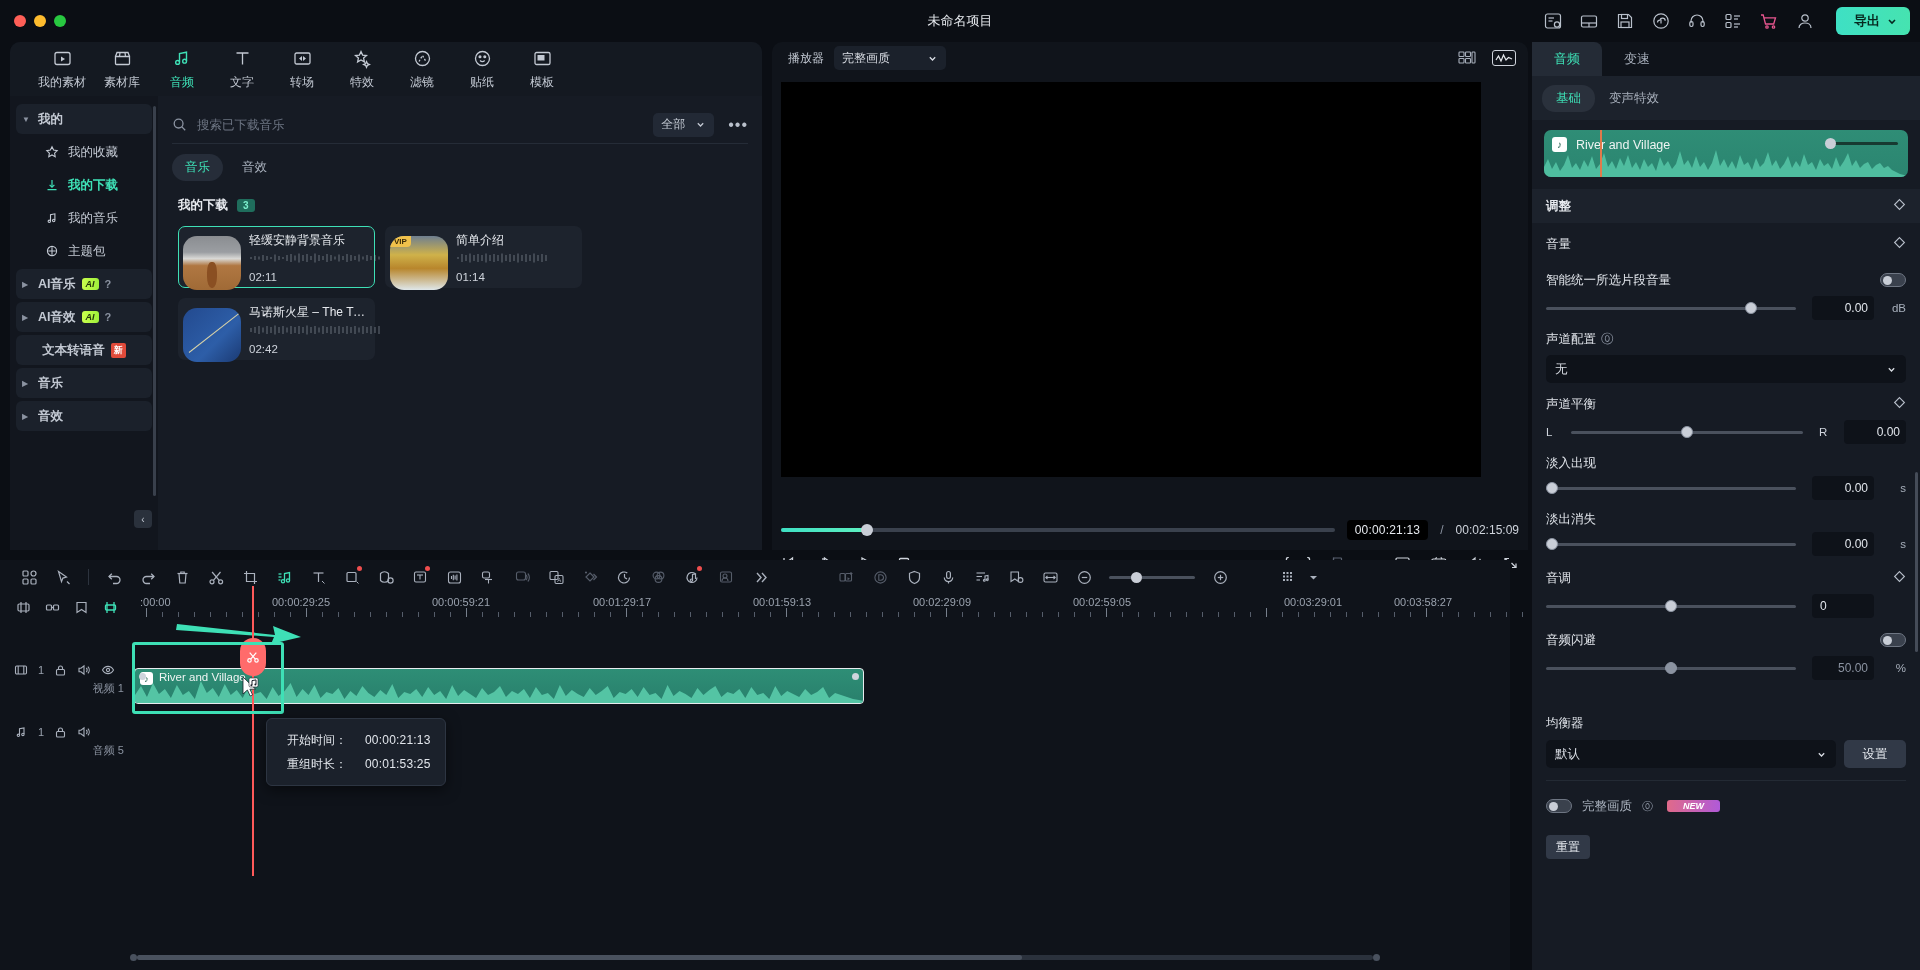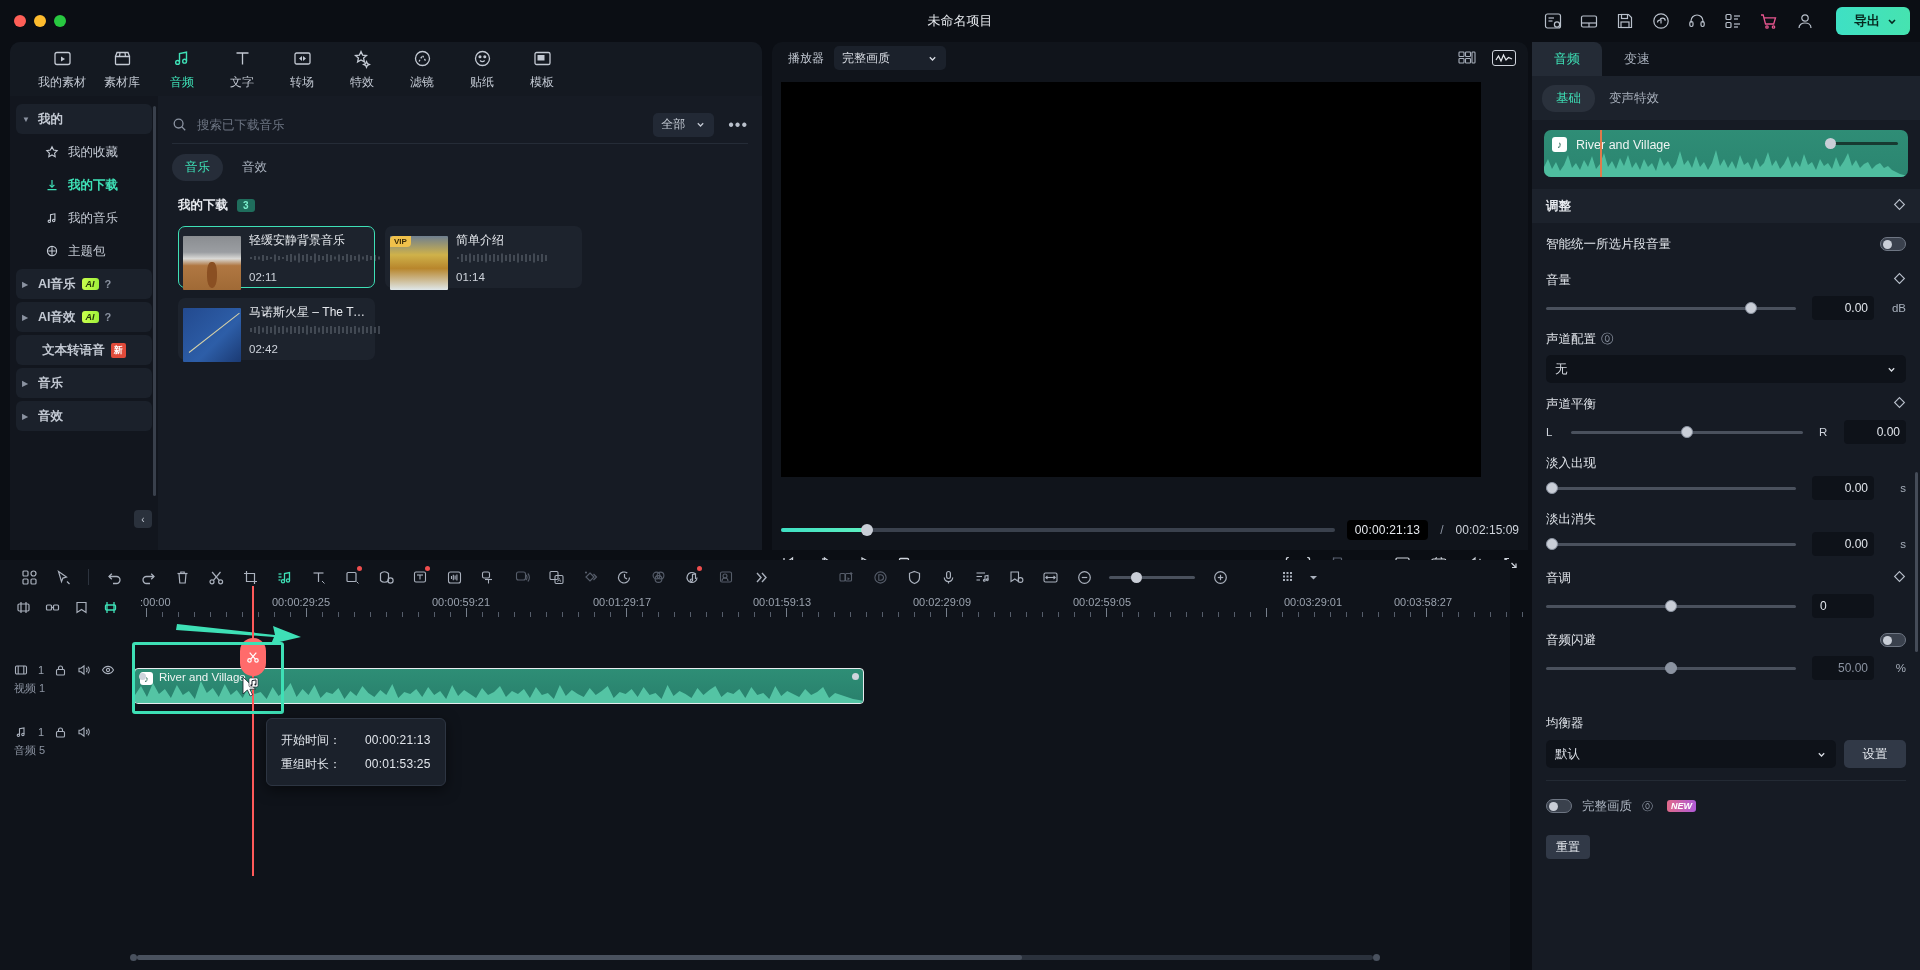--- a/index.html
+++ b/index.html
@@ -130,21 +130,21 @@
     border-radius: 3px; padding: 1px 6px;
   }
 
   .cards { display: flex; flex-wrap: wrap; gap: 10px; padding: 12px 14px 0 20px; }
   .card {
     width: 197px; height: 62px; background: #1d232d; border-radius: 7px;
     display: flex; align-items: center; padding: 4px; cursor: pointer;
     position: relative; border: 1.5px solid transparent;
   }
   .card.selected { border-color: #3ee0b6; }
-  .thumb { width: 58px; height: 54px; border-radius: 1px; flex: none; position: relative;
+  .thumb { width: 58px; height: 54px; border-radius: 14px; flex: none; position: relative;
            overflow: hidden; margin-top: 12px; }
   .thumb.t1 { background: linear-gradient(180deg,#8a8d91 0%,#9b9ea2 30%,#d9d9d6 42%,#b07742 55%,#a06a36 100%); }
   .thumb.t2 { background: linear-gradient(180deg,#6f7f90 0%,#cfb24a 35%,#b8862c 60%,#dfe7ea 100%); }
   .thumb.t3 { background: linear-gradient(135deg,#234a8f 0%,#2d5ea8 60%,#1b3a73 100%); }
   .thumb.t1::after {
     content:""; position:absolute; left:24px; bottom:2px; width:10px; height:26px;
     background:#8a4f22; border-radius: 40% 40% 45% 45%;
   }
   .thumb.t3::after {
     content:""; position:absolute; left:6px; top:44px; width:64px; height:1px;
@@ -298,36 +298,37 @@
   .eq-row .selectbox { flex: 1; margin-top: 0; }
   .btn-sm {
     width: 62px; height: 28px; background: #313947; border-radius: 5px;
     display: flex; align-items: center; justify-content: center;
     font-size: 12.5px; color: #e2e6ec; cursor: pointer;
   }
   .divider { height: 1px; background: #232a34; margin: 12px 0 0 0; }
   .badge-pill {
     background: linear-gradient(90deg,#e06a8a,#b05ad8); color: #fff;
     font-size: 9px; font-weight: bold; font-style: italic;
-    border-radius: 3px; padding: 1px 4px; margin-left: 4px;
+    border-radius: 3px; padding: 1px 16px; margin-left: 4px;
   }
   .reset-btn {
     width: 44px; height: 24px; background: #313947; border-radius: 4px;
     display: flex; align-items: center; justify-content: center;
     font-size: 12px; color: #e2e6ec; cursor: pointer; margin: 14px 0 0 14px;
   }
   .rp-scroll {
     position: absolute; right: 2px; top: 430px; width: 3px; height: 180px;
     background: #454c58; border-radius: 2px;
   }
 
   
   .timeline {
     position: absolute; left: 0; top: 560px; width: 1510px; height: 410px;
     background: #0f131a;
+    text-align: right;
   }
   .tl-toolbar {
     height: 34px; display: flex; align-items: center; padding: 0 12px; gap: 0;
   }
   .tbi { width: 34px; height: 28px; display: flex; align-items: center;
          justify-content: center; color: #aab1bd; cursor: pointer; position: relative; }
   .tbi.active { color: #3ee0b6; }
   .tbi.dimmed { color: #565d6a; }
   .reddot { position: absolute; right: 7px; top: 3px; width: 5px; height: 5px;
             border-radius: 50%; background: #ef4e4e; }
@@ -941,31 +942,31 @@
     <div class="sect-bar">
       <span>调整</span>
       <span class="kf"><svg width="13" height="13" viewBox="0 0 13 13" fill="none" stroke="currentColor" stroke-width="1.1">
             <path d="M6.5 1.6l4.9 4.9-4.9 4.9-4.9-4.9z"></path>
           </svg></span>
     </div>
 
     <div class="prop">
 
       <div class="prow">
-        <span class="plabel">智能统一所选片段音量</span>
-        <div class="toggle">
-            <div class="knob"></div>
-          </div>
-      </div>
-
-      <div class="prow">
         <span class="plabel">音量</span>
         <span class="kf"><svg width="13" height="13" viewBox="0 0 13 13" fill="none" stroke="currentColor" stroke-width="1.1">
               <path d="M6.5 1.6l4.9 4.9-4.9 4.9-4.9-4.9z"></path>
             </svg></span>
+      </div>
+
+      <div class="prow">
+        <span class="plabel">智能统一所选片段音量</span>
+        <div class="toggle">
+            <div class="knob"></div>
+          </div>
       </div>
       <div class="sliderow">
         <div class="track">
             <div class="knob2" style="left:calc(82% - 6px)"></div>
           </div>
         <div class="valbox">0.00</div>
         <span class="unit">dB</span>
       </div>
 
       <div class="prow" style="height:24px">

